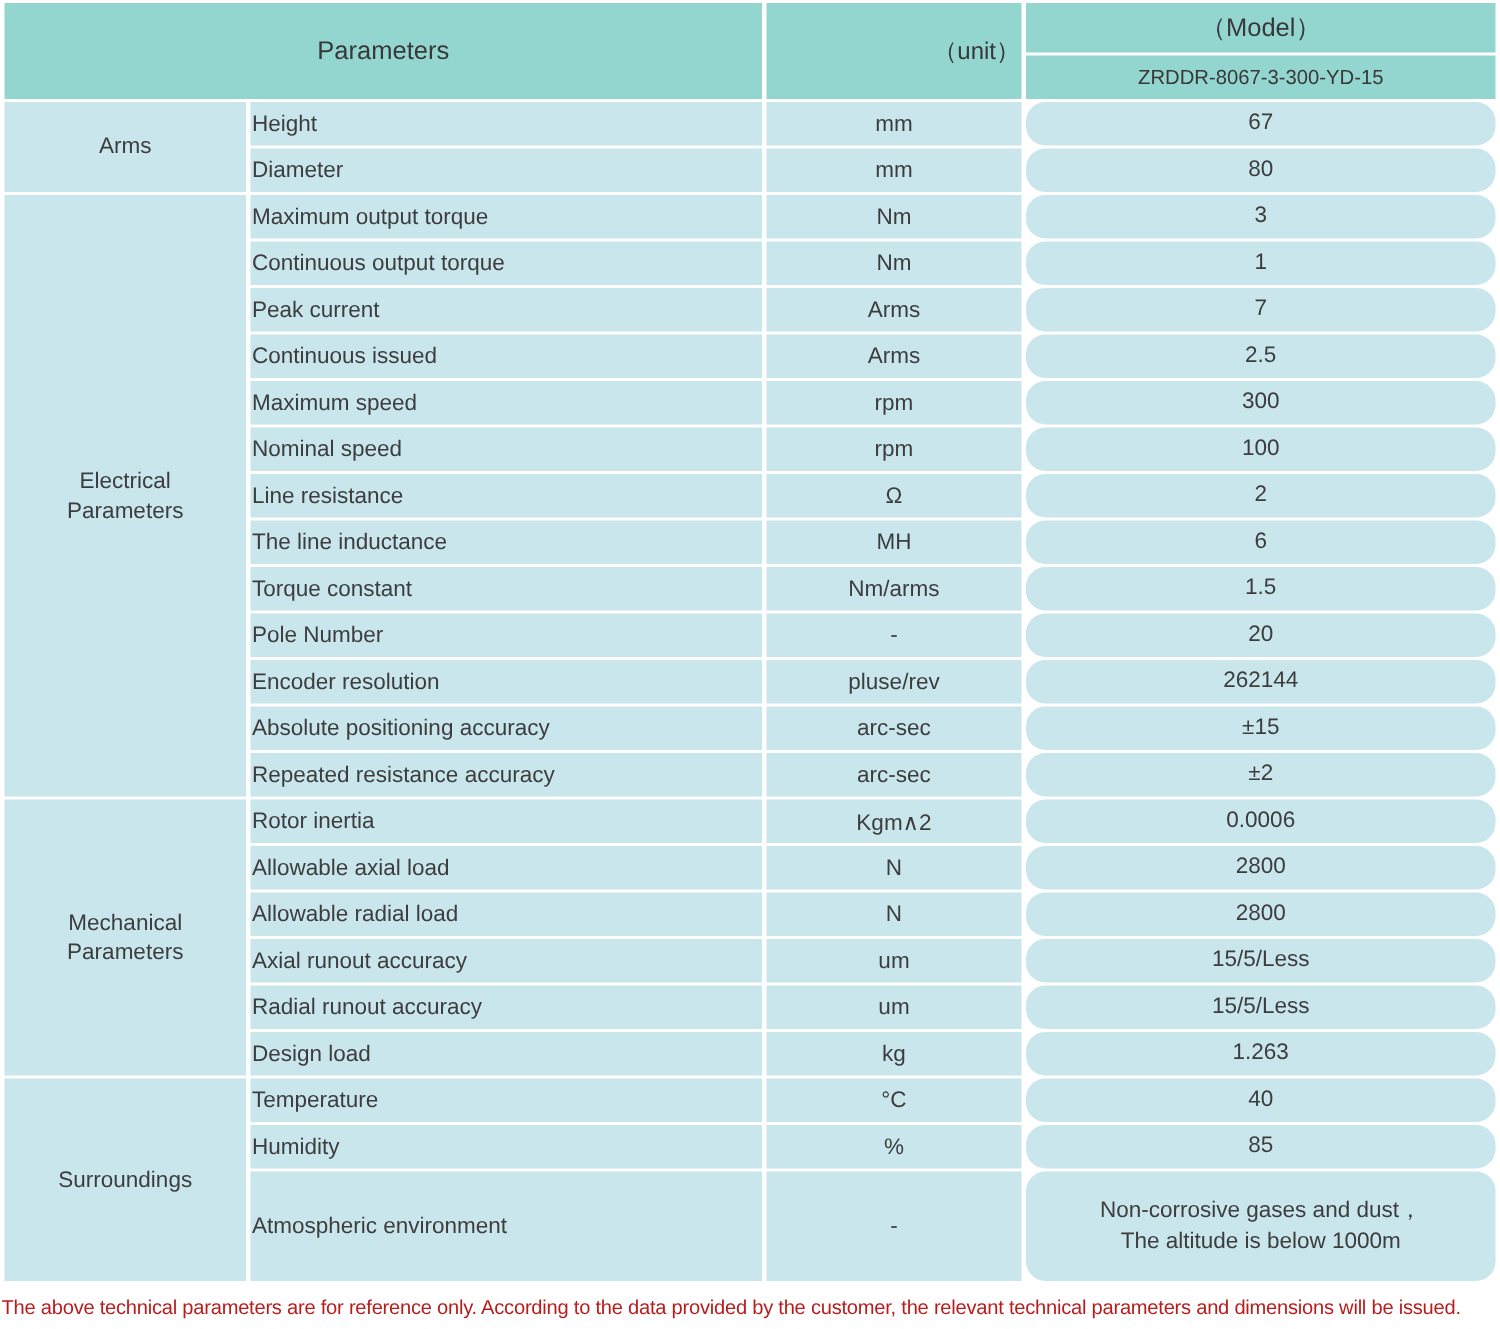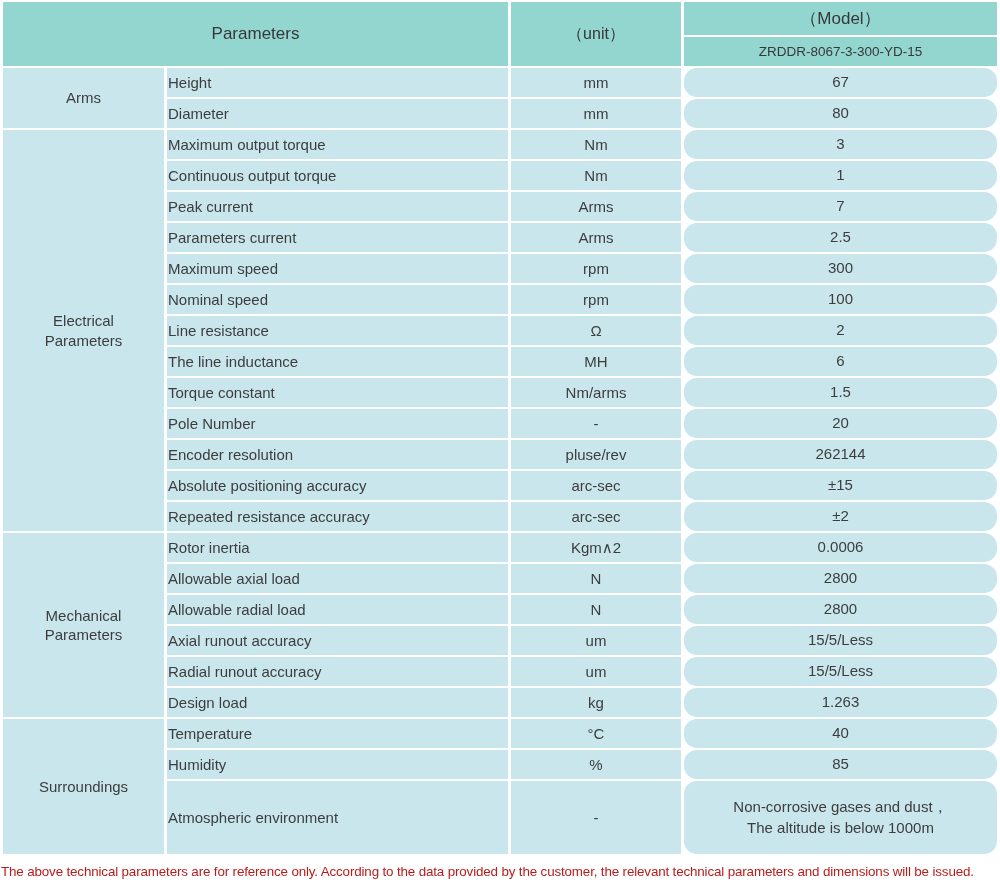--- a/index.html
+++ b/index.html
@@ -31,21 +31,21 @@
     overflow: hidden;
   }
   thead td {
     background: var(--header-bg);
     text-align: center;
     color: #383838;
   }
   thead tr.h1 { height: 33px; }
   thead tr.h2 { height: 26px; }
   .th-params { font-size: 17px; }
-  .th-unit   { font-size: 16px; }
+  .th-unit   { font-size: 16px; text-align: right; }
   .th-model  { font-size: 17px; }
   .th-model-value { font-size: 13.5px; }
   td.sec {
     text-align: center;
     white-space: pre-line;
     line-height: 1.3;
     font-size: 15px;
   }
   td.param {
     text-align: left;
@@ -110,21 +110,21 @@
         <td class="param">Continuous output torque</td>
         <td class="unit">Nm</td>
         <td class="val">1</td>
       </tr>
       <tr>
         <td class="param">Peak current</td>
         <td class="unit">Arms</td>
         <td class="val">7</td>
       </tr>
       <tr>
-        <td class="param">Parameters current</td>
+        <td class="param">Continuous issued</td>
         <td class="unit">Arms</td>
         <td class="val">2.5</td>
       </tr>
       <tr>
         <td class="param">Maximum speed</td>
         <td class="unit">rpm</td>
         <td class="val">300</td>
       </tr>
       <tr>
         <td class="param">Nominal speed</td>

